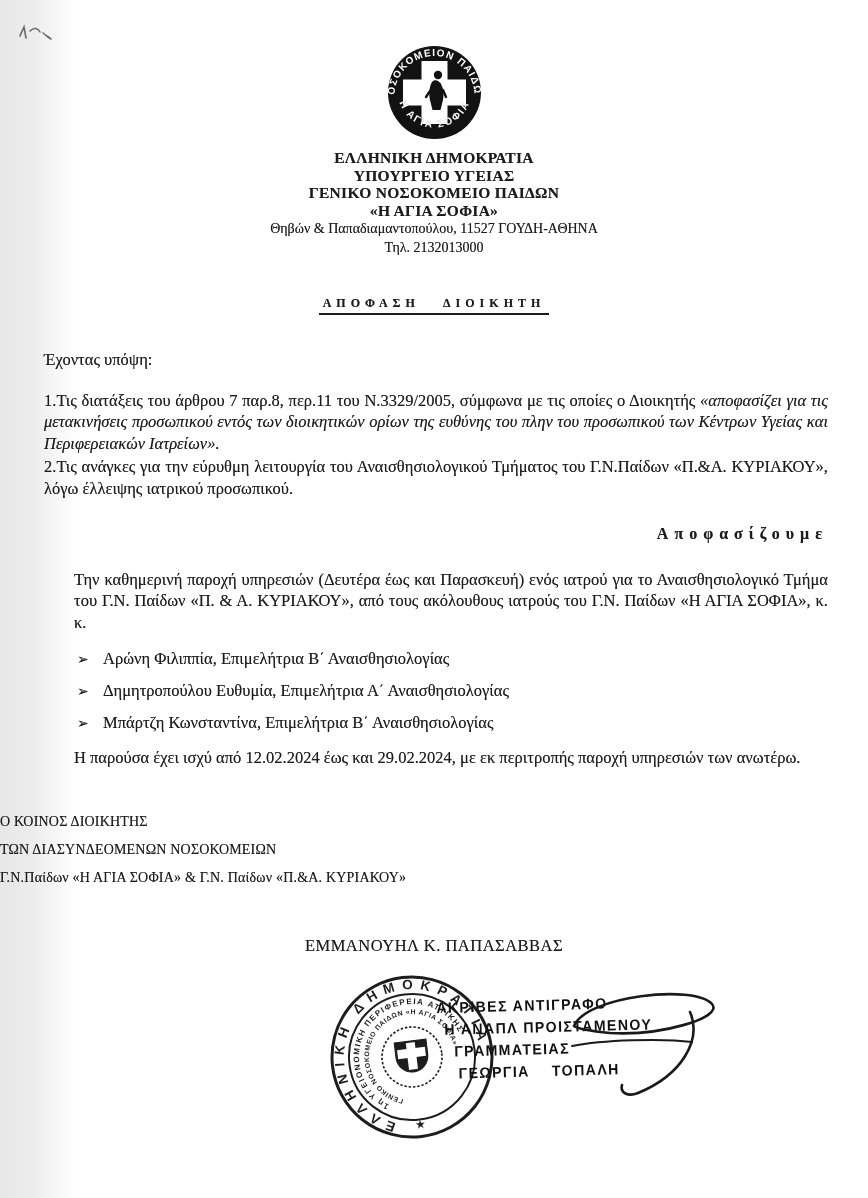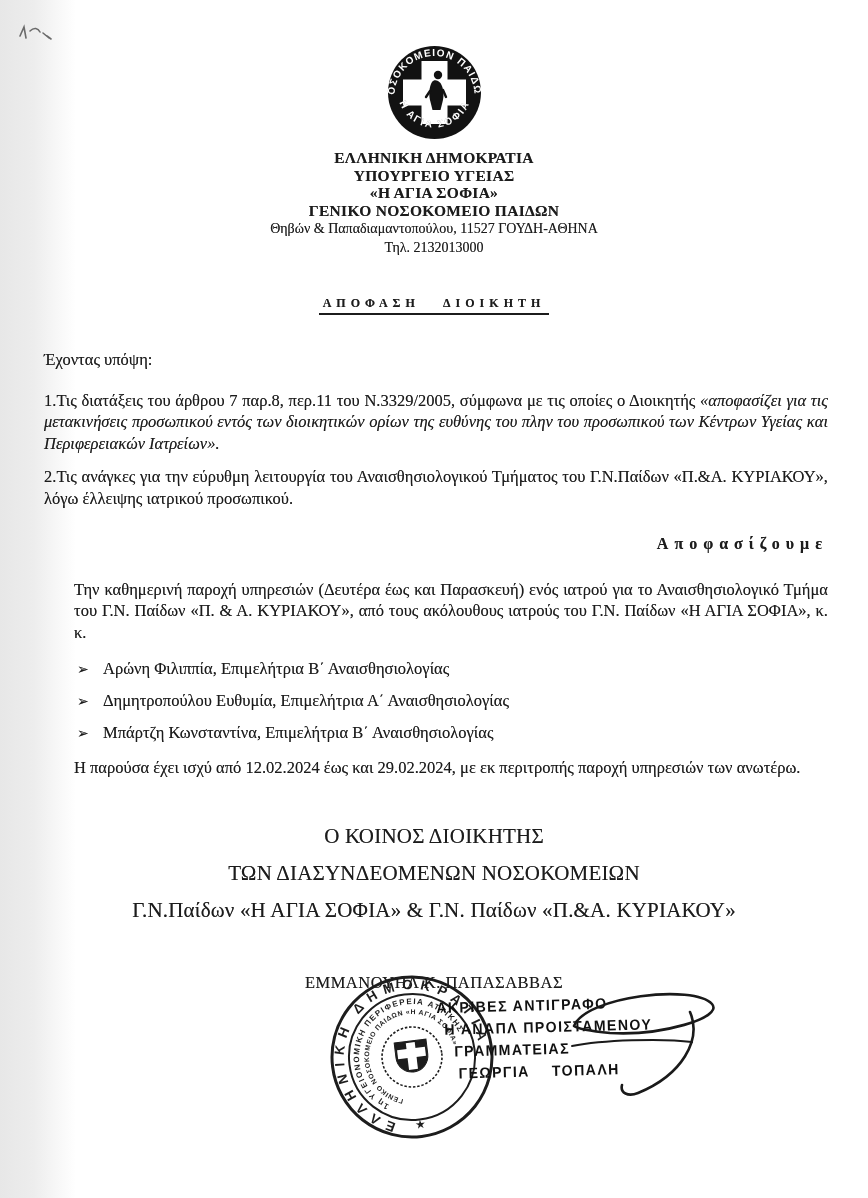--- a/index.html
+++ b/index.html
@@ -33,31 +33,31 @@
   .doc-title{
     display:inline-block; font-weight:bold; font-size:12px;
     letter-spacing:5px; word-spacing:16px;
     border-bottom:2px solid #1c1c1c; padding:0 4px 2px 4px;
   }
 
   
   .body{ margin:0; padding:0 40px 0 44px; font-size:16.5px; line-height:21.5px; }
   .having{ margin-top:34px; }
   .item{ text-align:justify; margin-top:19px; }
-  .item + .item{ margin-top:12px; }
+  .item + .item{ margin-top:2px; }
   .quote-italic{ font-style:italic; }
   .decide{ text-align:right; font-weight:bold; letter-spacing:6px; margin-top:24px; font-size:16px; }
   .decision-par{ text-align:justify; margin-top:24px; padding-left:30px; }
   .doctor-list{ margin-top:15px; padding-left:33px; }
   .doctor-row{ display:flex; align-items:flex-start; margin-bottom:9.5px; }
   .arrow{ width:26px; flex:0 0 26px; font-size:14px; padding-top:1px; }
   .validity{ text-align:justify; margin-top:12px; padding-left:30px; }
 
   
-  .sig-block{ text-align:center; margin-top:46px; font-size:21px; }
+  .sig-block{ text-align:left; margin-top:46px; font-size:14px; }
   .sig-line{ margin-top:12px; letter-spacing:.2px; }
   .sig-name{ text-align:center; margin-top:50px; font-size:16.5px; letter-spacing:.5px; }
 
   
   .seal{ position:absolute; left:326px; top:971px; transform:rotate(-7deg); }
   .certify{
     position:absolute; left:436px; top:997px;
     font-family:"Liberation Sans", sans-serif;
     font-weight:bold; font-size:15px; line-height:22px;
     letter-spacing:1.5px; color:#101010;
@@ -90,22 +90,22 @@
       <text font-family="Liberation Sans, sans-serif" font-size="10" font-weight="bold" fill="#ffffff" letter-spacing="1.2">
         <textPath href="#logo-arc-top" startOffset="50%" text-anchor="middle">ΝΟΣΟΚΟΜΕΙΟΝ ΠΑΙΔΩΝ</textPath>
       </text>
       <path id="logo-arc-bottom" d="M 13,57 A 37,37 0 0 0 84,57" fill="none"></path>
       <text font-family="Liberation Sans, sans-serif" font-size="10" font-weight="bold" fill="#ffffff" letter-spacing="2">
         <textPath href="#logo-arc-bottom" startOffset="50%" text-anchor="middle">Η ΑΓΙΑ ΣΟΦΙΑ</textPath>
       </text>
     </svg>
     <div class="hline">ΕΛΛΗΝΙΚΗ ΔΗΜΟΚΡΑΤΙΑ</div>
     <div class="hline">ΥΠΟΥΡΓΕΙΟ ΥΓΕΙΑΣ</div>
+    <div class="hline">ΓΕΝΙΚΟ ΝΟΣΟΚΟΜΕΙΟ ΠΑΙΔΩΝ</div>
     <div class="hline">«Η ΑΓΙΑ ΣΟΦΙΑ»</div>
-    <div class="hline">ΓΕΝΙΚΟ ΝΟΣΟΚΟΜΕΙΟ ΠΑΙΔΩΝ</div>
     <div class="address">Θηβών &amp; Παπαδιαμαντοπούλου, 11527 ΓΟΥΔΗ-ΑΘΗΝΑ</div>
     <div class="address">Τηλ. 2132013000</div>
   </div>
 
   <div class="title-wrap">
     <span class="doc-title scan-text">ΑΠΟΦΑΣΗ ΔΙΟΙΚΗΤΗ</span>
   </div>
 
   <div class="body scan-text">
     <div class="having">Έχοντας υπόψη:</div>

